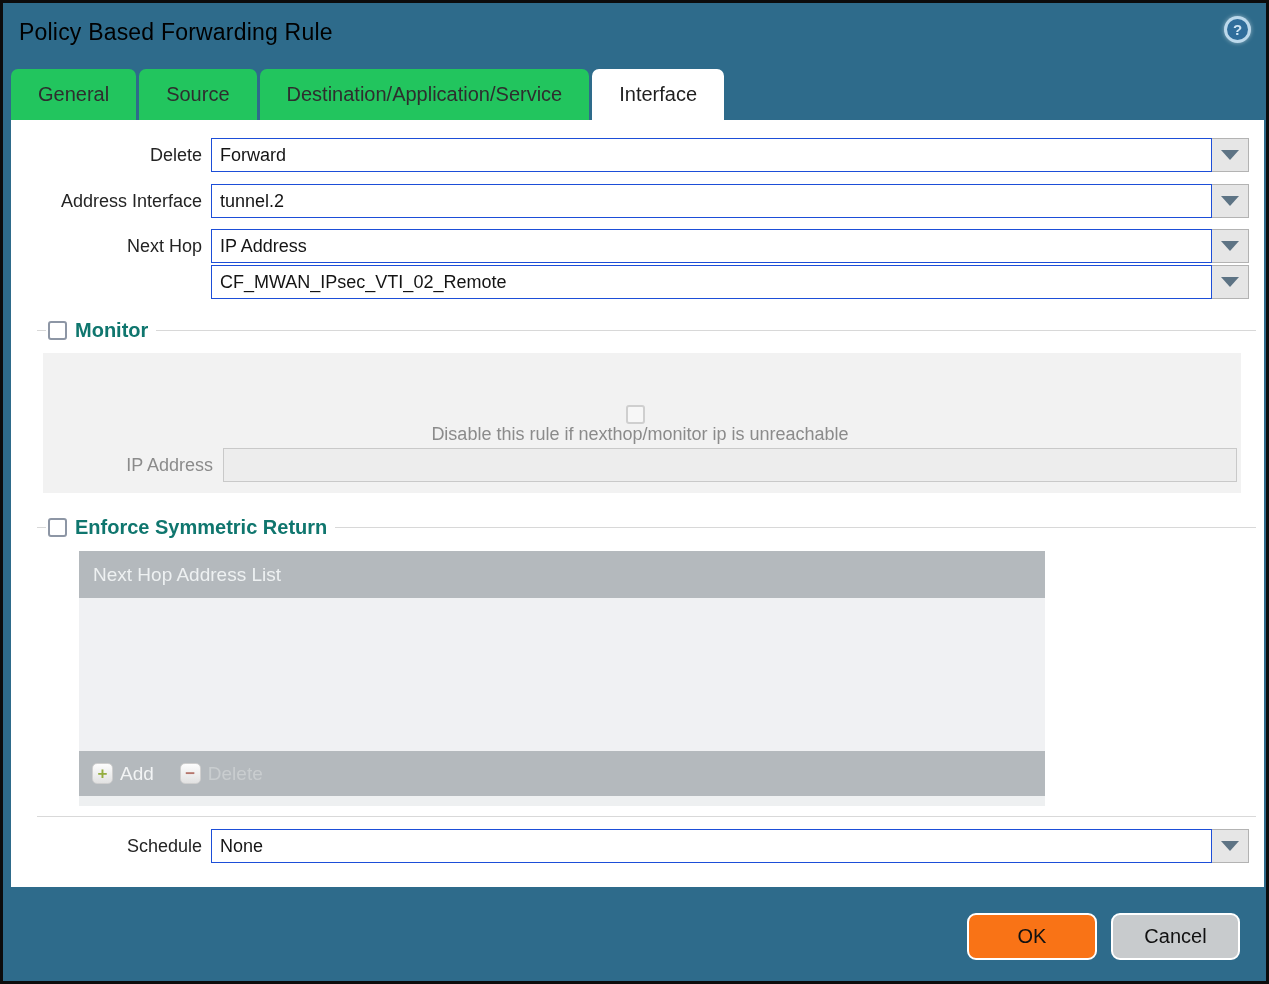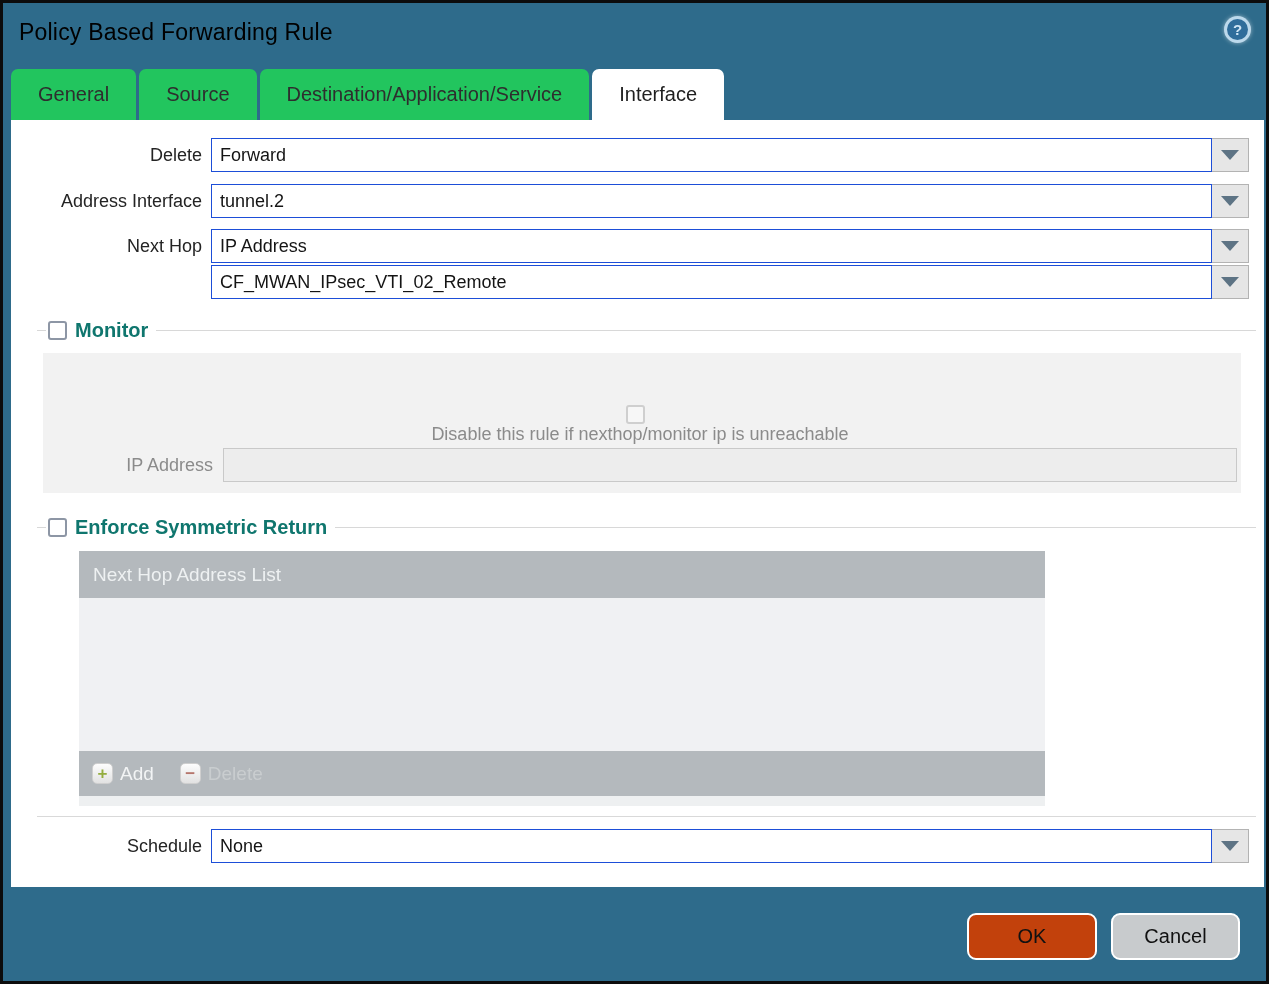--- a/index.html
+++ b/index.html
@@ -77,21 +77,21 @@
   .ticon.minus { color:#b5766c; }
   .tbtn-label { font-size:19px; color:#f2f4f5; }
   .tbtn.disabled .tbtn-label { color:#c9cdcf; }
 
   .esr-divider { position:absolute; left:26px; right:8px; top:696px; height:1px; background:#d9d9d9; }
 
   
   .btn { position:absolute; height:47px; border:2px solid #ffffff; border-radius:9px;
          font-size:20px; color:#111111; display:flex; align-items:center; justify-content:center;
          cursor:pointer; font-family:"Liberation Sans","DejaVu Sans",sans-serif; }
-  .btn-ok { left:964px; top:910px; width:130px; background:#c2410c; }
+  .btn-ok { left:964px; top:910px; width:130px; background:#f97316; }
   .btn-cancel { left:1108px; top:910px; width:129px; background:#c8cbcd; }
 </style>
 </head>
 <body>
 
 <div class="dialog">
 
   <div class="title">Policy Based Forwarding Rule</div>
   <div class="help">
     <div class="help-inner">?</div>

